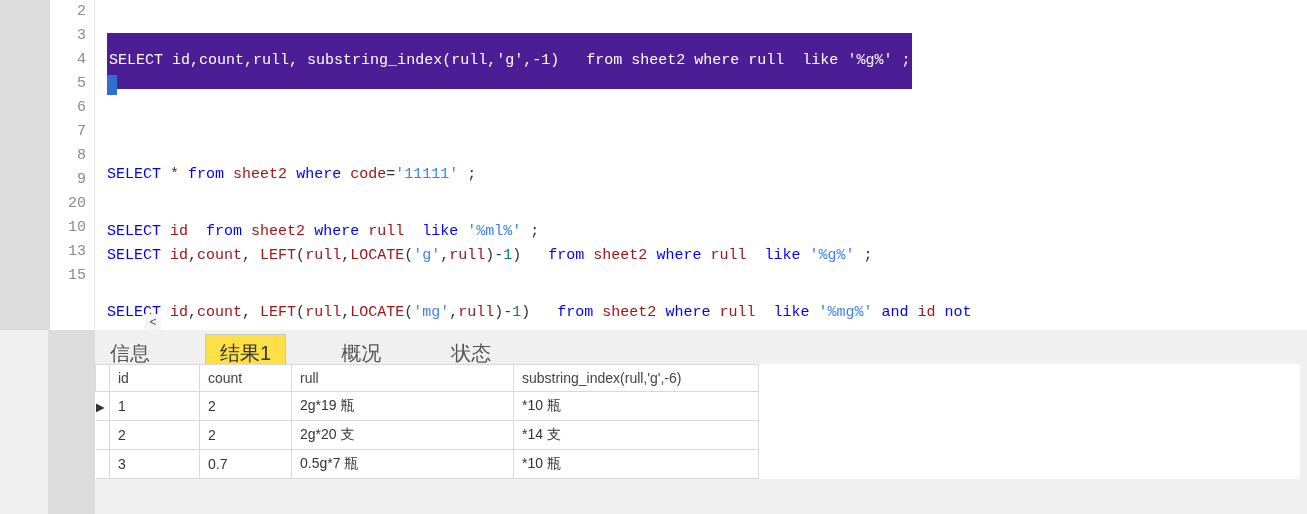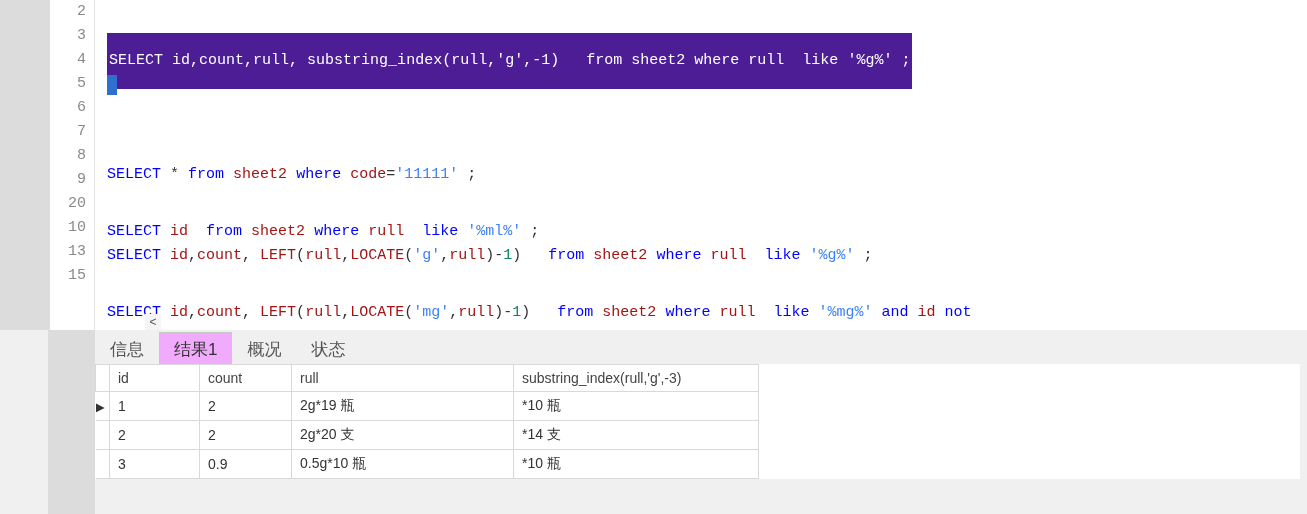--- a/index.html
+++ b/index.html
@@ -102,32 +102,33 @@
     background: #f5f5f5;
   }
 
   
   .tabs-bar {
     position: absolute;
     left: 95px;
     top: 334px;
     height: 30px;
     display: flex;
-    align-items: center;
-    font-size: 17px;
+    align-items: flex-start;
+    font-size: 20px;
+    gap: 40px;
   }
   .tab {
     padding: 5px 14px 5px 14px;
     color: #555;
     cursor: default;
     border: 1px solid transparent;
     border-bottom: none;
   }
   .tab.active {
-    background: #f0abfc;
+    background: #fde047;
     border: 1px solid #c8c8c8;
     border-bottom: 1px solid #fff;
     color: #333;
   }
 
   
   .result-table-wrap {
     position: absolute;
     left: 95px;
     top: 364px;
@@ -234,40 +235,40 @@
       <col class="c-cnt">
       <col class="c-rull">
       <col class="c-sub">
     </colgroup>
     <thead>
       <tr>
         <th class="row-marker-cell"></th>
         <th>id</th>
         <th>count</th>
         <th>rull</th>
-        <th>substring_index(rull,'g',-3)</th>
+        <th>substring_index(rull,'g',-6)</th>
       </tr>
     </thead>
     <tbody id="tbody">
         <tr class="tbody-row">
           <td class="row-marker-cell"><span class="row-marker">▶</span></td>
           <td>1</td>
           <td>2</td>
           <td>2g*19 瓶</td>
           <td>*10 瓶</td>
         </tr>
         <tr class="tbody-row">
           <td class="row-marker-cell"></td>
           <td>2</td>
           <td>2</td>
           <td>2g*20 支</td>
           <td>*14 支</td>
         </tr>
         <tr class="tbody-row">
           <td class="row-marker-cell"></td>
           <td>3</td>
-          <td>0.9</td>
-          <td>0.5g*10 瓶</td>
+          <td>0.7</td>
+          <td>0.5g*7 瓶</td>
           <td>*10 瓶</td>
         </tr>
       </tbody>
   </table>
 </div>
 
 </body></html>

